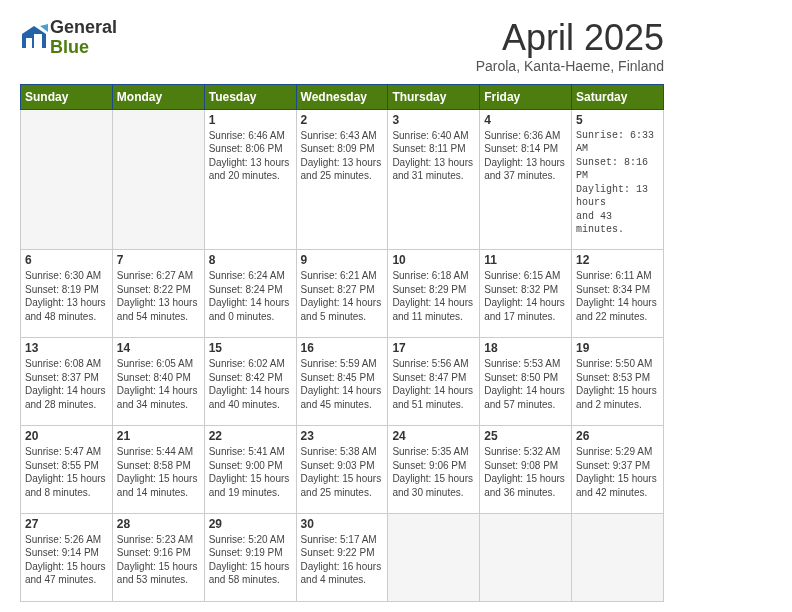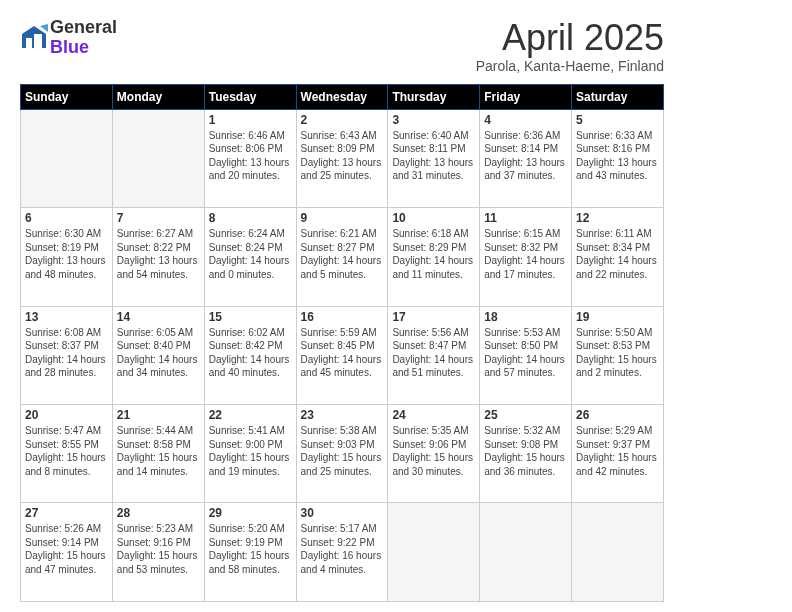--- a/index.html
+++ b/index.html
@@ -33,21 +33,21 @@
       line-height: 1.1;
     }
     .logo-general {
       font-size: 18px;
       font-weight: bold;
       color: #333;
     }
     .logo-blue {
       font-size: 18px;
       font-weight: bold;
-      color: #6d28d9;
+      color: #4d7c0f;
     }
     .logo-icon {
       width: 28px;
       height: 28px;
       margin-right: 2px;
     }
     .title-block {
       text-align: right;
     }
     .title-main {
@@ -61,21 +61,21 @@
       color: #555;
     }
     .calendar {
       flex: 1;
       border: 1px solid #ccc;
       border-collapse: collapse;
       width: 100%;
       table-layout: fixed;
     }
     .calendar th {
-      background: #000000;
+      background: #4d7c0f;
       color: #fff;
       font-size: 12px;
       font-weight: bold;
       padding: 5px 4px;
       text-align: left;
       border: 1px solid #1a4a8a;
     }
     .calendar td {
       border: 1px solid #ccc;
       vertical-align: top;
@@ -161,21 +161,21 @@
           </td>
           <td>
             <span class="day-number">4</span>
             <div class="day-info" style="white-space: pre-line;">Sunrise: 6:36 AM
 Sunset: 8:14 PM
 Daylight: 13 hours
 and 37 minutes.</div>
           </td>
           <td>
             <span class="day-number">5</span>
-            <div class="day-info" style="white-space: pre-line;">Sunrise: 6:33 AM
+            <div class="day-info" style="white-space: pre-line; font-family: Liberation Mono, monospace;">Sunrise: 6:33 AM
 Sunset: 8:16 PM
 Daylight: 13 hours
 and 43 minutes.</div>
           </td>
         </tr>
         <tr>
           <td>
             <span class="day-number">6</span>
             <div class="day-info" style="white-space: pre-line;">Sunrise: 6:30 AM
 Sunset: 8:19 PM

